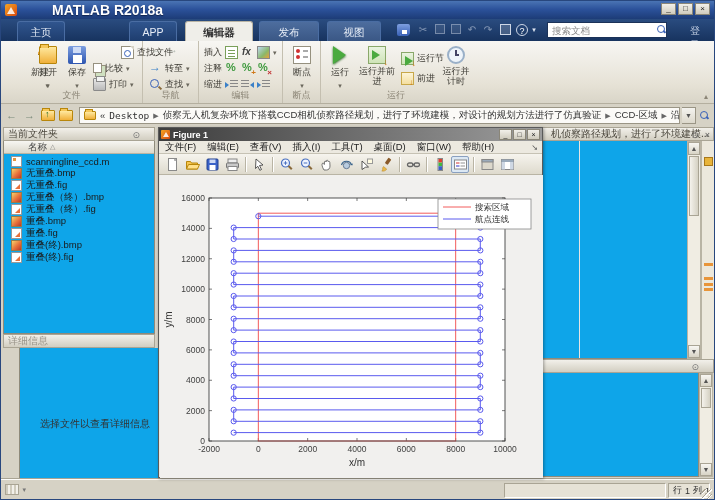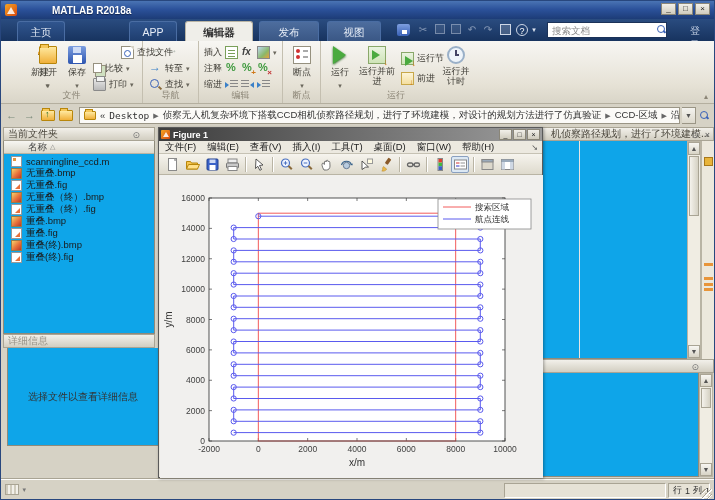--- a/index.html
+++ b/index.html
@@ -6,21 +6,21 @@
   *{box-sizing:border-box;font-family:"Liberation Sans","DejaVu Sans",sans-serif;}
   #win{position:relative;width:715px;height:500px;background:#d6d2c5;border:1px solid #28477e;overflow:hidden;}
 
   
   #titlebar{position:absolute;left:0;top:0;width:100%;height:18px;
     background:linear-gradient(180deg,#4a74b4 0%,#2c529b 45%,#1d3c77 100%);display:flex;align-items:center;}
   #ml-logo{width:12px;height:12px;margin:0 5px 0 4px;border-radius:2px;
     background:linear-gradient(135deg,#f5a623,#d9480f);position:relative;}
   #ml-logo::after{content:"";position:absolute;left:2px;top:3px;border-left:4px solid transparent;
     border-right:4px solid transparent;border-bottom:7px solid #fff;opacity:.85;}
-  #win-title{color:#fff;font-size:10px;font-weight:bold;text-shadow:0 1px 1px #10244d;padding-left:30px;}
+  #win-title{color:#fff;font-size:14px;font-weight:bold;text-shadow:0 1px 1px #10244d;padding-left:30px;}
   .wbtns{position:absolute;right:4px;top:2px;display:flex;gap:2px;}
   .wbtn{width:15px;height:12px;background:linear-gradient(#f2f0ea,#cfcbbd);border:1px solid #8a8678;
     font-size:8px;line-height:10px;text-align:center;color:#222;}
   .wbtn.min::before{content:"_";} .wbtn.max::before{content:"□";} .wbtn.close::before{content:"×";}
 
   
   #tabrow{position:absolute;left:0;top:18px;width:100%;height:22px;
     background:linear-gradient(180deg,#2a4c80 0%,#17335f 100%);}
   .rtab{position:absolute;top:2px;height:20px;border-radius:3px 3px 0 0;color:#e7edf7;
     font-size:10.5px;text-align:center;line-height:20px;
@@ -396,21 +396,21 @@
         <div class="frow">
           <span class="fi fi-fig"></span>
           <span>重叠(终).fig</span>
         </div>
       </div>
   </div>
 
   <div class="panel-h" style="left:2px;top:333px;width:152px;color:#9a958a;">
     <span>详细信息</span>
   </div>
-  <div class="panel-b" id="details-body" style="left:6px;top:347px;width:152px;height:98px;">
+  <div class="panel-b" id="details-body" style="left:18px;top:347px;width:152px;height:153px;">
     <span>选择文件以查看详细信息</span>
   </div>
 
   <div class="panel-h" style="left:450px;top:126px;width:263px;">
     <span style="margin-left:95px;">机侦察路径规划，进行了环境建模...</span>
     <span class="pmenu">⊙</span>
     <span class="pclose">×</span>
   </div>
   <div class="panel-b" style="left:450px;top:140px;width:250px;height:218px;">
     <div style="position:absolute;left:127px;top:0;bottom:0;width:1px;background:#e4e4e4;"></div>

